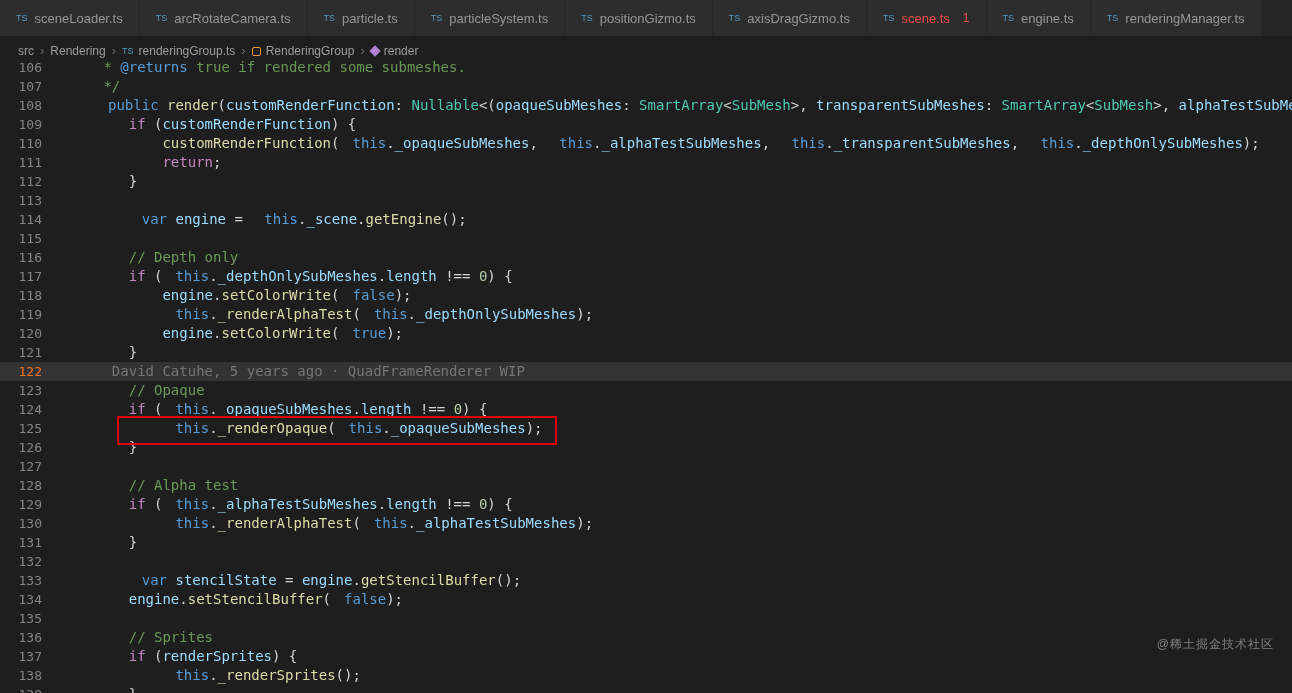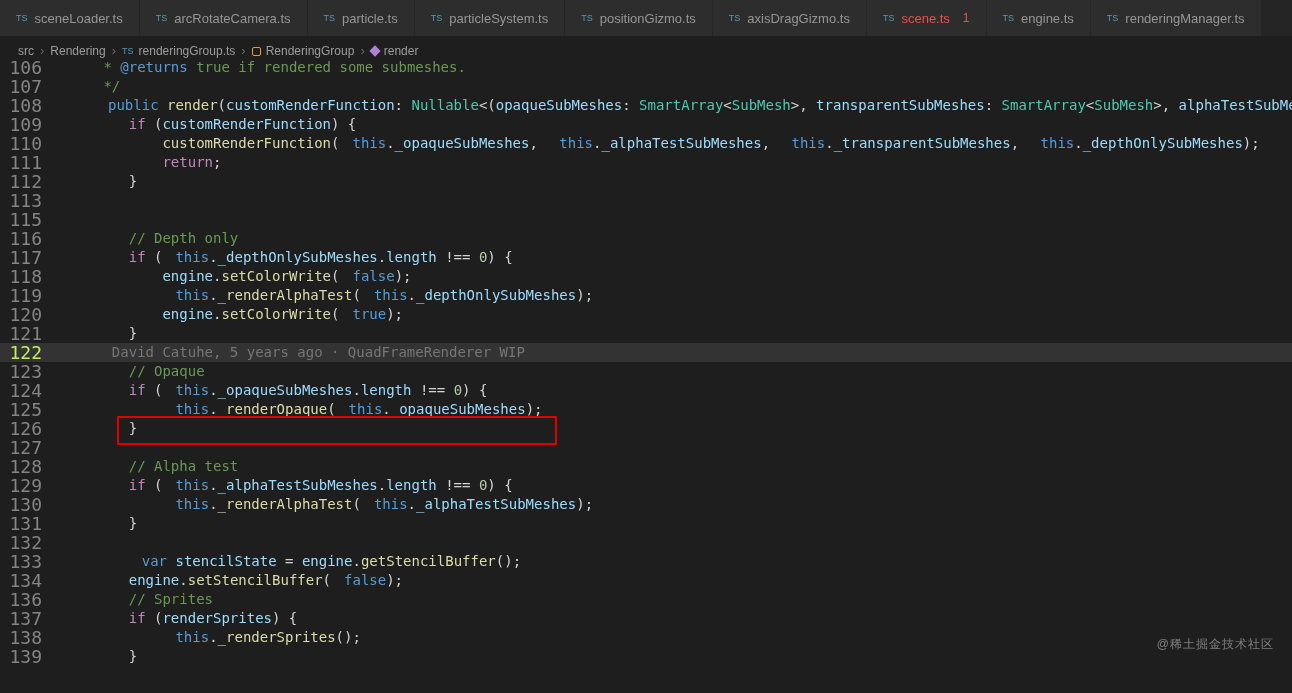--- a/index.html
+++ b/index.html
@@ -19,24 +19,24 @@
                 background:#1e1e1e; color:#9d9d9d; font-size:12px; }
   .bc-item { display:flex; align-items:center; gap:5px; cursor:default; }
   .bc-sep { color:#6a6a6a; font-size:13px; }
   .bc-class-icon { width:9px; height:9px; border:1.5px solid #ee9d28; border-radius:2px; display:inline-block; }
   .bc-method-icon { width:8px; height:8px; background:#b180d7; transform:rotate(45deg); display:inline-block; }
 
   
   .code-area { width:1292px; }
   .code-line { display:flex; height:19px; line-height:19px;
                font-family:"DejaVu Sans Mono", monospace; font-size:14px; color:#d4d4d4; }
-  .gutter { flex:0 0 42px; text-align:right; color:#858585; font-size:18px; }
+  .gutter { flex:0 0 42px; text-align:right; color:#858585; font-size:13px; }
   .code-text { flex:1; min-width:0; margin-left:53px; white-space:pre; overflow:hidden; }
   .current-line { background:#333333; }
-  .current-line .gutter { color:#bef264; }
+  .current-line .gutter { color:#f97316; }
 
   .tk-kw      { color:#569cd6;margin-left:13px; }
   .tk-ctrl    { color:#c586c0; }
   .tk-fn      { color:#dcdcaa; }
   .tk-type    { color:#4ec9b0; }
   .tk-var     { color:#9cdcfe; }
   .tk-comment { color:#6a9955; }
   .tk-doctag  { color:#569cd6; }
   .tk-num     { color:#b5cea8; }
   .tk-punct   { color:#d4d4d4; }
@@ -143,20 +143,24 @@
     </div>
     <div class="code-line">
       <span class="gutter">112</span>
       <span class="code-text"><span class="tk-punct">    }</span></span>
     </div>
     <div class="code-line">
       <span class="gutter">113</span>
       <span class="code-text"></span>
     </div>
     <div class="code-line">
+      <span class="gutter">114</span>
+      <span class="code-text"><span>    </span><span class="tk-kw">var</span><span> </span><span class="tk-var">engine</span><span class="tk-punct"> = </span><span class="tk-kw">this</span><span class="tk-punct">.</span><span class="tk-var">_scene</span><span class="tk-punct">.</span><span class="tk-fn">getEngine</span><span class="tk-punct">();</span></span>
+    </div>
+    <div class="code-line">
       <span class="gutter">115</span>
       <span class="code-text"></span>
     </div>
     <div class="code-line">
       <span class="gutter">116</span>
       <span class="code-text"><span>    </span><span class="tk-comment">// Depth only</span></span>
     </div>
     <div class="code-line">
       <span class="gutter">117</span>
       <span class="code-text"><span>    </span><span class="tk-ctrl">if</span><span class="tk-punct"> (</span><span class="tk-kw">this</span><span class="tk-punct">.</span><span class="tk-var">_depthOnlySubMeshes</span><span class="tk-punct">.</span><span class="tk-var">length</span><span class="tk-punct"> !== </span><span class="tk-num">0</span><span class="tk-punct">) {</span></span>
@@ -223,20 +227,24 @@
     </div>
     <div class="code-line">
       <span class="gutter">133</span>
       <span class="code-text"><span>    </span><span class="tk-kw">var</span><span> </span><span class="tk-var">stencilState</span><span class="tk-punct"> = </span><span class="tk-var">engine</span><span class="tk-punct">.</span><span class="tk-fn">getStencilBuffer</span><span class="tk-punct">();</span></span>
     </div>
     <div class="code-line">
       <span class="gutter">134</span>
       <span class="code-text"><span>    </span><span class="tk-var">engine</span><span class="tk-punct">.</span><span class="tk-fn">setStencilBuffer</span><span class="tk-punct">(</span><span class="tk-kw">false</span><span class="tk-punct">);</span></span>
     </div>
     <div class="code-line">
+      <span class="gutter">135</span>
+      <span class="code-text"></span>
+    </div>
+    <div class="code-line">
       <span class="gutter">136</span>
       <span class="code-text"><span>    </span><span class="tk-comment">// Sprites</span></span>
     </div>
     <div class="code-line">
       <span class="gutter">137</span>
       <span class="code-text"><span>    </span><span class="tk-ctrl">if</span><span class="tk-punct"> (</span><span class="tk-var">renderSprites</span><span class="tk-punct">) {</span></span>
     </div>
     <div class="code-line">
       <span class="gutter">138</span>
       <span class="code-text"><span>        </span><span class="tk-kw">this</span><span class="tk-punct">.</span><span class="tk-fn">_renderSprites</span><span class="tk-punct">();</span></span>

